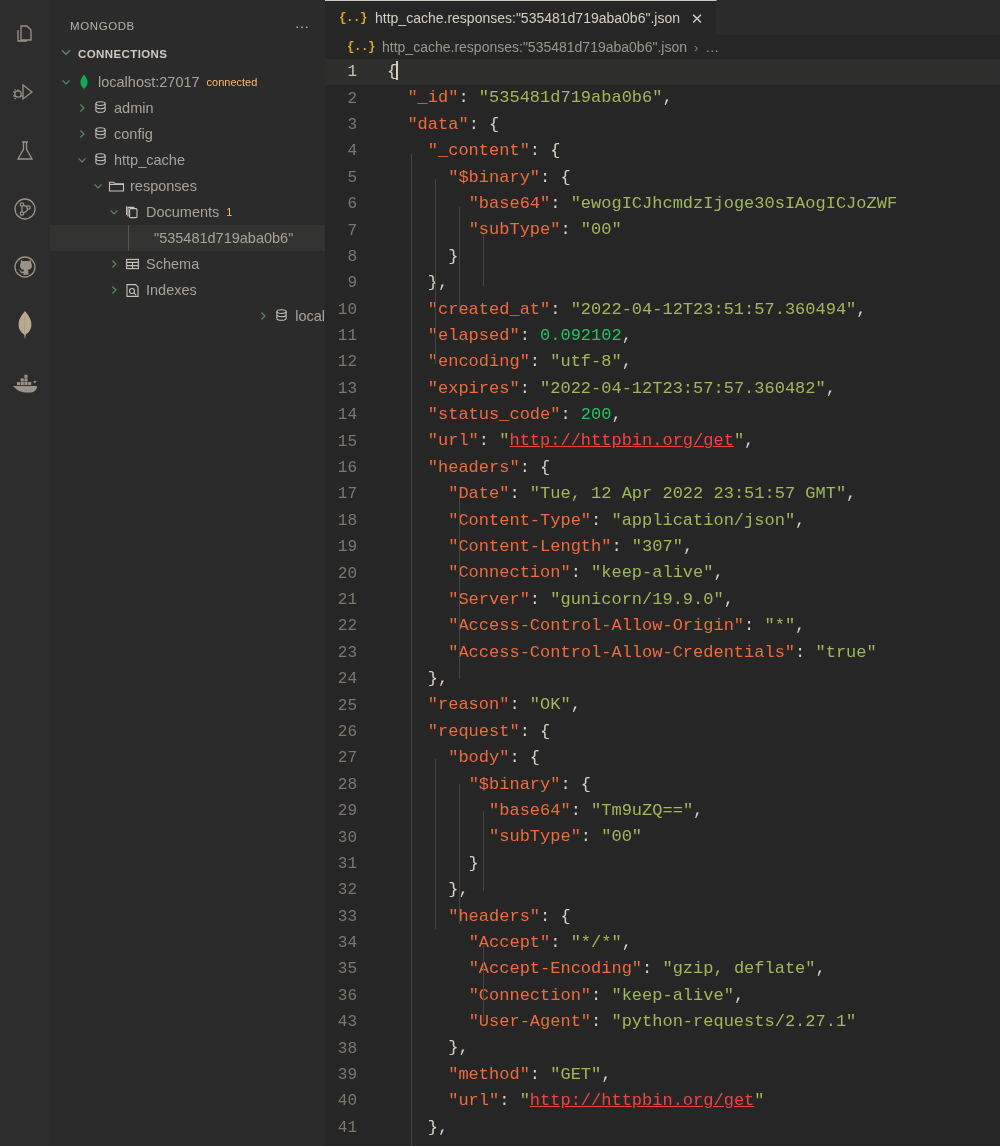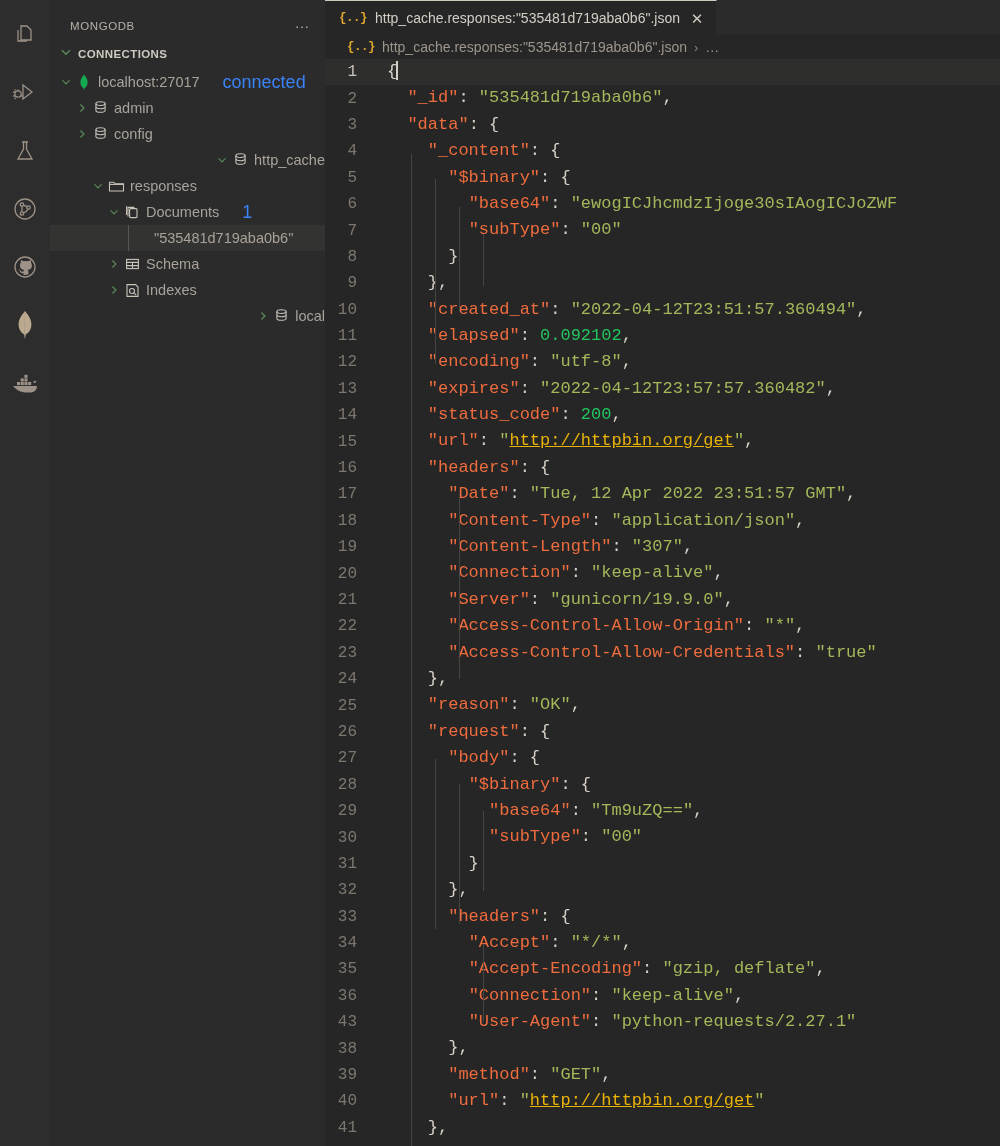--- a/index.html
+++ b/index.html
@@ -64,21 +64,21 @@
   .tree-row .twisty {
     width: 16px; flex: 0 0 16px;
     display: flex; align-items: center; justify-content: center;
   }
   .tree-row .ticon {
     width: 20px; flex: 0 0 20px;
     display: flex; align-items: center; justify-content: center;
     margin-right: 4px;
   }
   .tree-row .tlabel { color: #a9a29a; }
-  .tree-row .tdesc { color: #3b82f6; font-size: 18px; margin-left: 23px; }
+  .tree-row .tdesc { color: #fdba74; font-size: 11px; margin-left: 7px; }
   .guide {
     position: absolute; top: 0; bottom: 0; width: 1px; background: #5a564f;
   }
 
   
   .editor-area {
     flex: 1 1 auto; display: flex; flex-direction: column;
     background: #262626; min-width: 0;
   }
   .tab-bar { height: 35px; flex: 0 0 35px; display: flex; background: #2b2b2b; }
@@ -128,21 +128,21 @@
   .code-text {
     font-family: "Liberation Mono", monospace; font-size: 17px;
     line-height: 26.4px; letter-spacing: 0;
     flex: 1 1 auto; position: relative;
     padding-left: 4px;
   }
   .k  { color: #ef6c3e; }   
   .s  { color: #a2b85a; }   
   .n  { color: #22c55e; }   
   .p  { color: #d8d2c8; }   
-  .u  { color: #eab308; text-decoration: underline; }
+  .u  { color: #ef4444; text-decoration: underline; }
   .caret {
     display: inline-block; width: 2px; height: 19px;
     background: #d4cec5; vertical-align: -4px; margin-left: -1px;
   }
   
   .iguides { position: absolute; left: 58px; top: 0; bottom: 0; right: 0; pointer-events: none; }
   .iguide { position: absolute; top: 0; bottom: 0; width: 1px; background: #474541; }
 </style>
 </head>
 <body>
@@ -266,21 +266,21 @@
           </span>
           <span class="ticon">
             <svg width="15" height="16" viewBox="0 0 15 16" fill="none" stroke="#c9c3ba" stroke-width="1.1">
               <ellipse cx="7.5" cy="3.6" rx="4.6" ry="1.9"></ellipse>
               <path d="M2.9 3.6v3.2c0 1.05 2.06 1.9 4.6 1.9s4.6-.85 4.6-1.9V3.6"></path>
               <path d="M2.9 7.2v3.2c0 1.05 2.06 1.9 4.6 1.9s4.6-.85 4.6-1.9V7.2"></path>
             </svg>
           </span>
           <span class="tlabel">config</span>
         </div>
-        <div class="tree-row" style="padding-left: 24px; justify-content: flex-end;">
+        <div class="tree-row" style="padding-left: 24px;">
           <span class="twisty">
             <svg width="14" height="14" viewBox="0 0 16 16" fill="none" stroke="#5a8a5a" stroke-width="1.4">
               <path d="M4 6.2l4 4 4-4"></path>
             </svg>
           </span>
           <span class="ticon">
             <svg width="15" height="16" viewBox="0 0 15 16" fill="none" stroke="#c9c3ba" stroke-width="1.1">
               <ellipse cx="7.5" cy="3.6" rx="4.6" ry="1.9"></ellipse>
               <path d="M2.9 3.6v3.2c0 1.05 2.06 1.9 4.6 1.9s4.6-.85 4.6-1.9V3.6"></path>
               <path d="M2.9 7.2v3.2c0 1.05 2.06 1.9 4.6 1.9s4.6-.85 4.6-1.9V7.2"></path>

